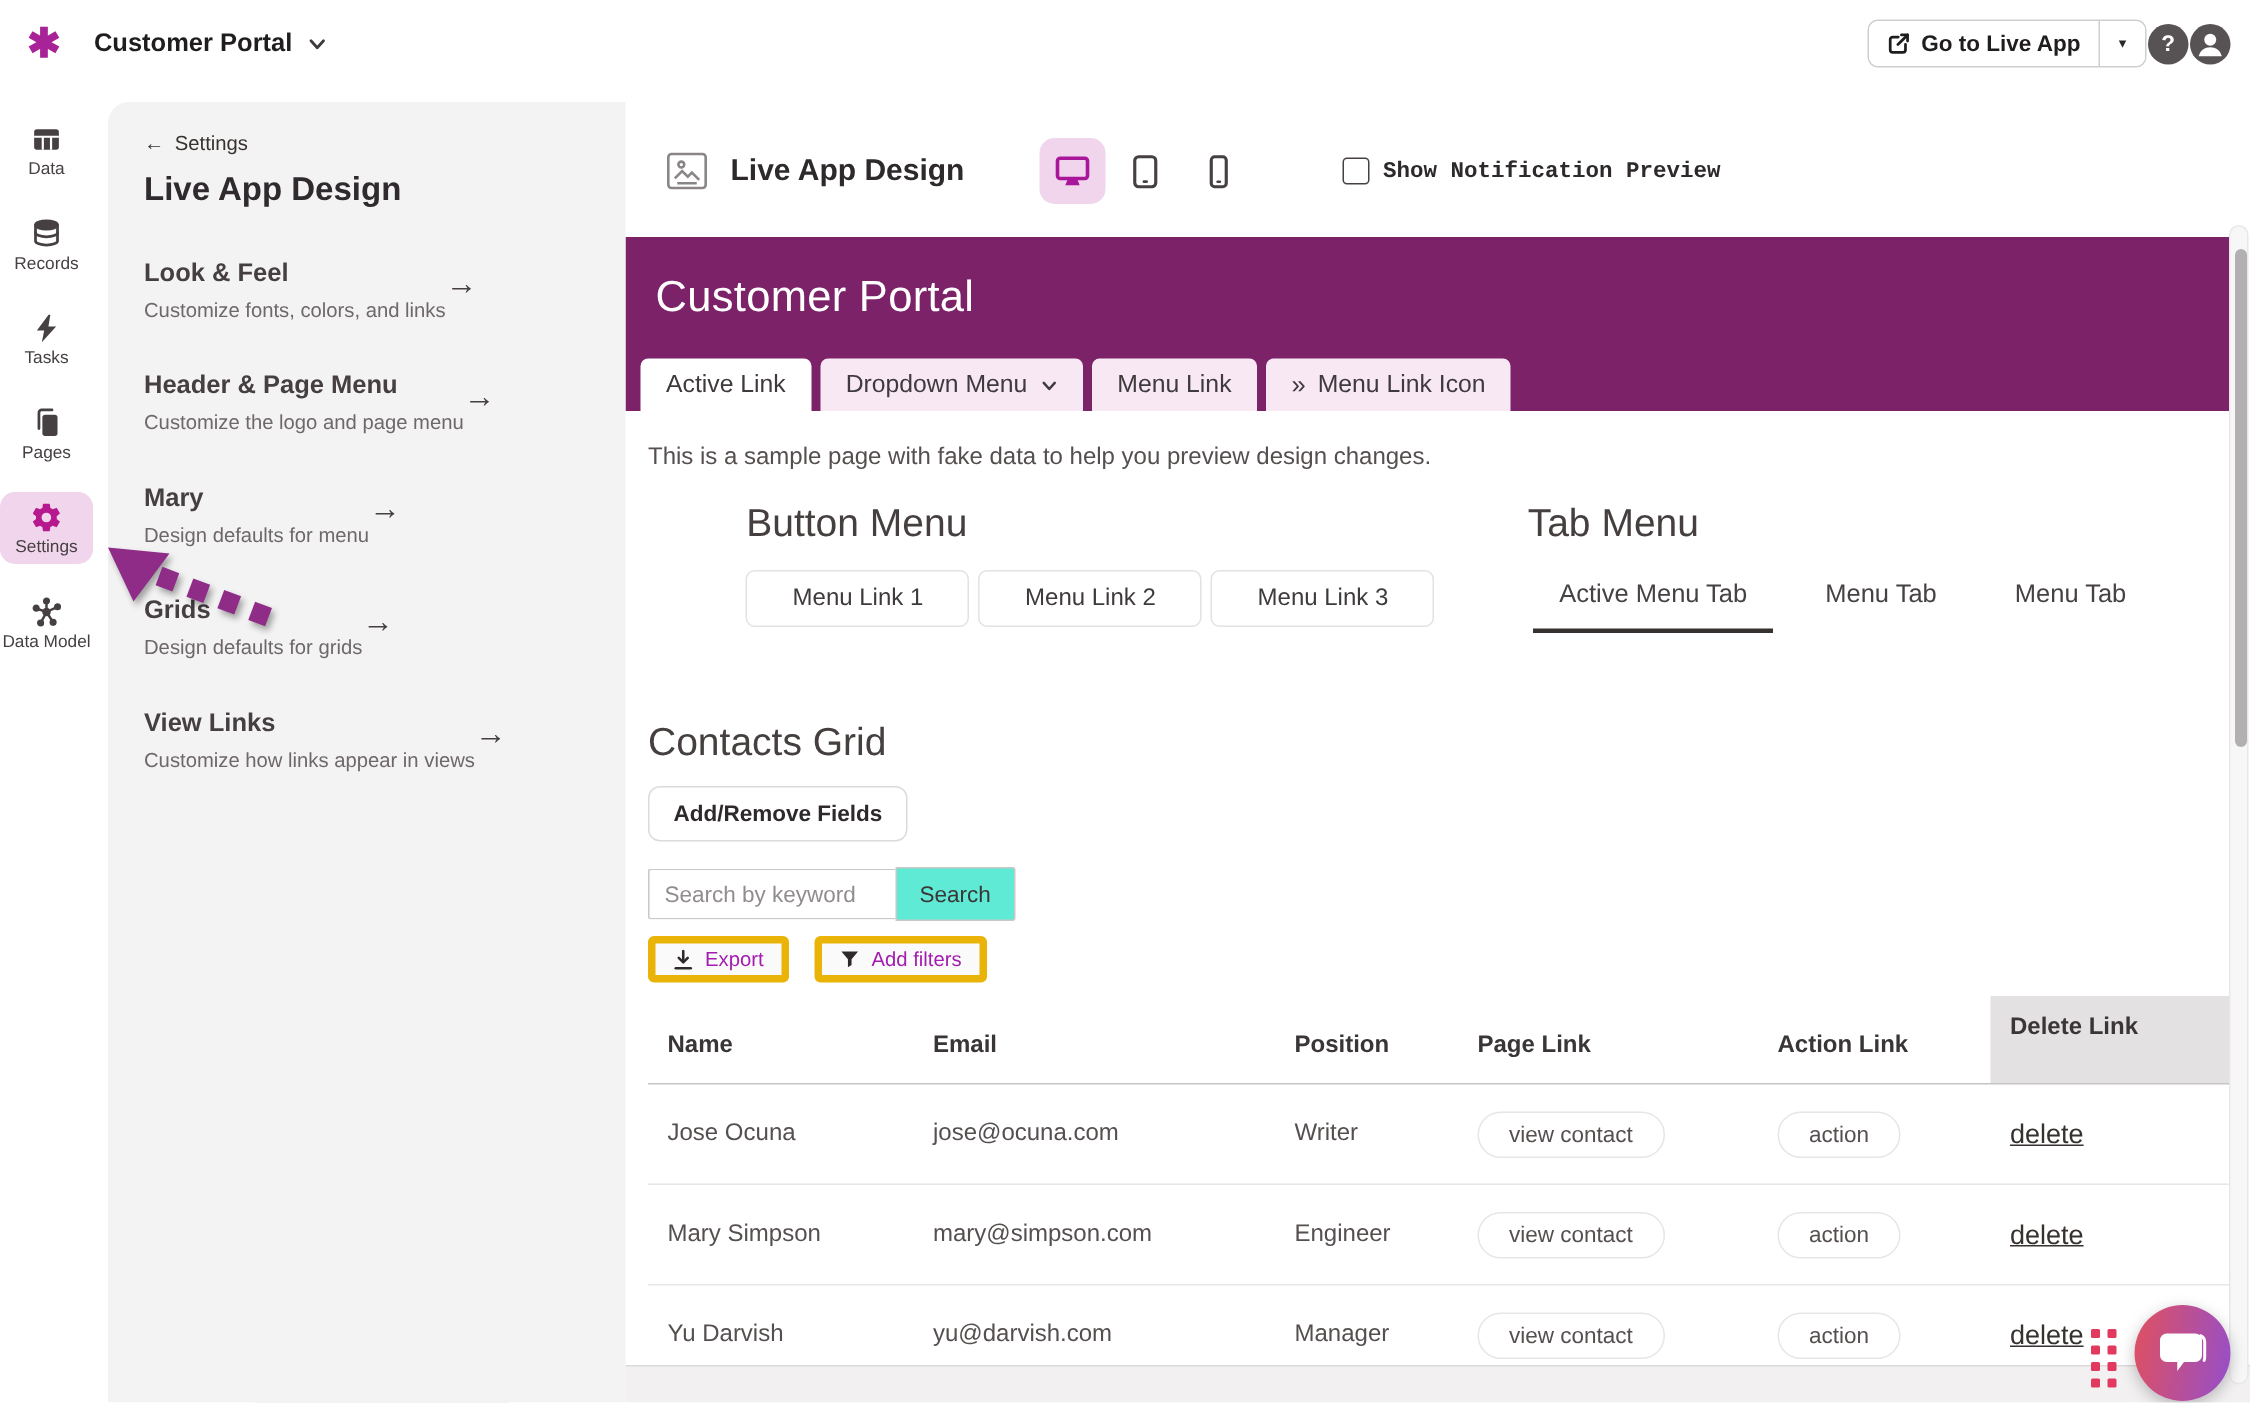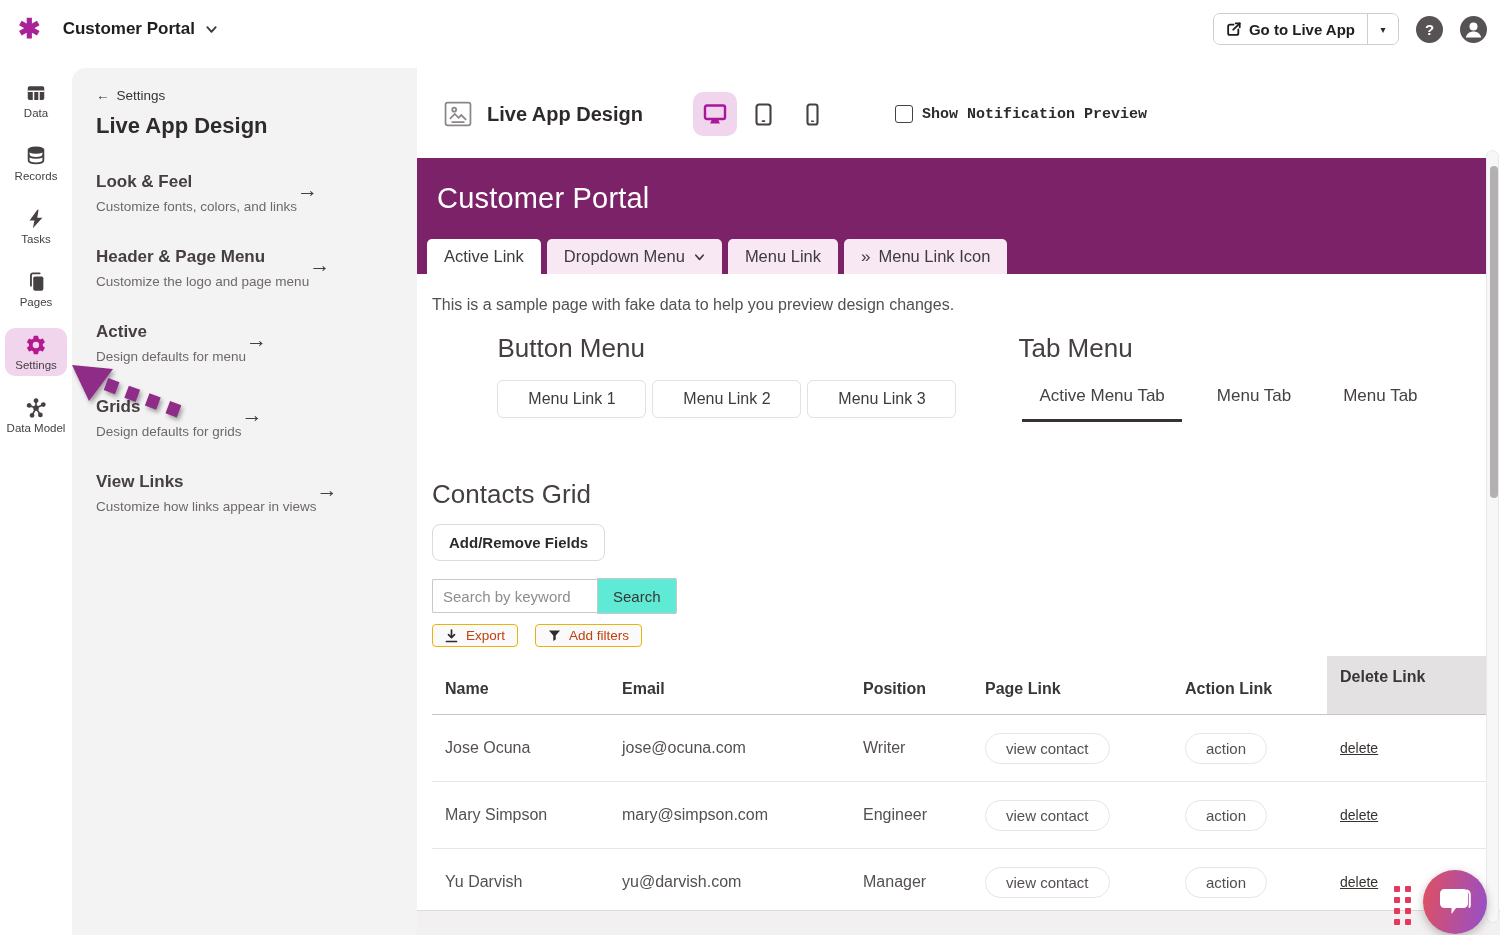--- a/index.html
+++ b/index.html
@@ -10,29 +10,29 @@
     -webkit-font-smoothing:antialiased;
   }
   
   .topbar{position:absolute;top:0;left:0;right:0;height:58px;background:#fff;
     display:flex;align-items:center;justify-content:space-between;padding:0 13px 0 18px;box-sizing:border-box;z-index:4;}
   .topbar-left{display:flex;align-items:center;gap:22px;}
   .logo{color:#a82398;font-size:27px;line-height:1;font-weight:700;}
   .app-switcher{display:flex;align-items:center;gap:10px;background:none;border:none;cursor:pointer;padding:0;}
   .app-switcher .app-name{font-size:17px;font-weight:700;color:#201d1f;}
   .chev{width:13px;height:13px;stroke:#3f3a3d;stroke-width:2;fill:none;stroke-linecap:round;stroke-linejoin:round;}
-  .topbar-right{display:flex;align-items:center;gap:17px;margin-left:10px;}
+  .topbar-right{display:flex;align-items:center;gap:1px;margin-left:10px;}
   .split-btn{display:flex;align-items:stretch;border:1px solid #cfcdce;border-radius:7px;overflow:hidden;background:#fff;height:32px;box-sizing:border-box;}
   .split-main{display:flex;align-items:center;gap:8px;padding:0 12px;background:#fff;border:none;cursor:pointer;font-size:15px;font-weight:700;color:#201d1f;font-family:inherit;}
   .split-caret{display:flex;align-items:center;justify-content:center;width:31px;border:none;border-left:1px solid #cfcdce;background:#fff;cursor:pointer;color:#2c282a;font-size:10px;}
   .ext-icon{width:15px;height:15px;stroke:#201d1f;stroke-width:1.7;fill:none;stroke-linecap:round;stroke-linejoin:round;}
   .circle-btn{width:27px;height:27px;border-radius:50%;background:#575254;border:none;cursor:pointer;display:flex;align-items:center;justify-content:center;padding:0;}
   .circle-btn .q{color:#fff;font-size:15px;font-weight:700;font-family:inherit;}
   
-  .rail{position:absolute;top:58px;left:0;width:72px;bottom:0;background:#fff;display:flex;flex-direction:column;align-items:center;padding-top:18px;gap:15px;z-index:3;}
+  .rail{position:absolute;top:58px;left:0;width:72px;bottom:0;background:#fff;display:flex;flex-direction:column;padding-top:18px;gap:15px;z-index:3;}
   .rail-item{width:62px;display:flex;flex-direction:column;align-items:center;gap:3px;padding:6px 0 5px;border-radius:10px;cursor:pointer;background:transparent;border:none;}
   .rail-item.active{background:#f0d5ec;}
   .rail-label{font-size:11.5px;color:#464043;}
   .rail-ic{width:22px;height:22px;display:block;}
   
   .panel{position:absolute;left:72px;top:68px;width:345px;bottom:0;background:#f4f3f4;border-radius:14px 0 0 0;box-sizing:border-box;padding:20px 26px 0 24px;z-index:2;}
   .back-link{display:flex;align-items:center;gap:7px;font-size:13.5px;color:#37322f;cursor:pointer;background:none;border:none;padding:0;font-family:inherit;}
   .panel-title{font-size:22px;font-weight:700;color:#2f2a2d;margin:10px 0 0;}
   .sp-item{display:flex;align-items:flex-start;margin-top:33px;cursor:pointer;}
   .sp-item h3{margin:0;font-size:17px;font-weight:700;color:#453f42;}
@@ -70,31 +70,31 @@
   .tm-tab{padding:6px 17px 13px;font-size:17px;color:#464144;background:none;border:none;border-bottom:3px solid transparent;cursor:pointer;font-family:inherit;}
   .tm-tab.active{border-bottom-color:#37322f;}
   
   .grid-sec{margin:56px 0 0 15px;}
   .ar-btn{margin-top:14px;padding:9px 16px;background:#fff;border:1px solid #dcdadb;border-radius:8px;font-size:15px;font-weight:700;color:#2e2a2c;cursor:pointer;font-family:inherit;}
   .search-row{display:flex;margin-top:18px;align-items:stretch;}
   .search-input{width:165px;height:34px;border:1px solid #c9c7c8;border-right:none;border-radius:2px 0 0 2px;padding:11px 10px;font-size:15px;color:#3f3a3d;font-family:inherit;box-sizing:border-box;}
   .search-input::placeholder{color:#918c8f;}
   .search-btn{height:36px;margin-top:-1px;padding:0 15px;background:#5eead4;border:1px solid #c9c7c8;border-radius:0 2px 2px 0;font-size:15px;color:#3a3536;cursor:pointer;font-family:inherit;}
   .tools-row{display:flex;gap:17px;margin-top:10px;}
-  .tool-btn{display:flex;align-items:center;gap:8px;padding:3px 12px;background:#fbfafa;border:1px solid #eab308;border-radius:4px;font-size:13.5px;color:#c2410c;cursor:pointer;font-family:inherit;}
+  .tool-btn{display:flex;align-items:center;gap:8px;padding:3px 12px;background:#fbfafa;border:5px solid #eab308;border-radius:4px;font-size:13.5px;color:#a21caf;cursor:pointer;font-family:inherit;}
   
   .grid-table{margin-top:9px;width:1059px;}
   .g-row{display:grid;grid-template-columns:177px 241px 122px 200px 155px 1fr;align-items:center;}
   .g-head{border-bottom:1px solid #c6c4c5;align-items:stretch;}
   .g-head .hcell{padding:24px 0 16px 13px;font-size:16px;font-weight:700;color:#3a3536;}
   .g-head .hcell.del{background:#e4e1e2;padding-top:12px;}
   .g-body .g-row{height:66px;border-bottom:1px solid #e8e6e7;font-size:16px;color:#55504f;}
   .cell{padding-left:13px;}
   .pill{display:inline-block;padding:6px 20px;background:#fff;border:1px solid #e7e5e6;border-radius:17px;font-size:15px;color:#55504f;cursor:pointer;font-family:inherit;}
-  .del-link{font-size:14px;color:#37322f;text-decoration:underline;cursor:pointer;background:none;border:none;padding:0;font-family:inherit;}
+  .del-link{font-size:18px;color:#37322f;text-decoration:underline;cursor:pointer;background:none;border:none;padding:0;font-family:inherit;}
   .footer-strip{position:absolute;left:0;right:0;bottom:0;height:24px;background:#f2f0f1;border-top:1px solid #dbd9da;}
   
   .sb-track{position:absolute;right:1px;top:150px;bottom:12px;width:11px;background:#f8f7f7;border:1px solid #e9e7e8;border-radius:7px;z-index:7;}
   .sb-thumb{position:absolute;right:2px;top:166px;width:8px;height:332px;background:#b3b0b1;border-radius:5px;z-index:8;cursor:pointer;}
   
   .dots{position:absolute;left:1394px;top:886px;display:grid;grid-template-columns:repeat(2,6px);grid-auto-rows:6px;gap:5px;z-index:9;}
   .dots i{background:#e23a5f;border-radius:1px;}
   .chat-btn{position:absolute;left:1423px;top:870px;width:64px;height:64px;border-radius:50%;border:none;cursor:pointer;z-index:10;
     background:linear-gradient(100deg,#d95069 10%,#9c4fc0 90%);display:flex;align-items:center;justify-content:center;box-shadow:0 3px 10px rgba(0,0,0,.25);}
 </style>
@@ -202,21 +202,21 @@
   </div>
   <div class="sp-item">
     <div>
       <h3>Header &amp; Page Menu</h3>
       <p>Customize the logo and page menu</p>
     </div>
     <span class="sp-arrow">→</span>
   </div>
   <div class="sp-item">
     <div>
-      <h3>Active</h3>
+      <h3>Mary</h3>
       <p>Design defaults for menu</p>
     </div>
     <span class="sp-arrow">→</span>
   </div>
   <div class="sp-item">
     <div>
       <h3>Grids</h3>
       <p>Design defaults for grids</p>
     </div>
     <span class="sp-arrow">→</span>

